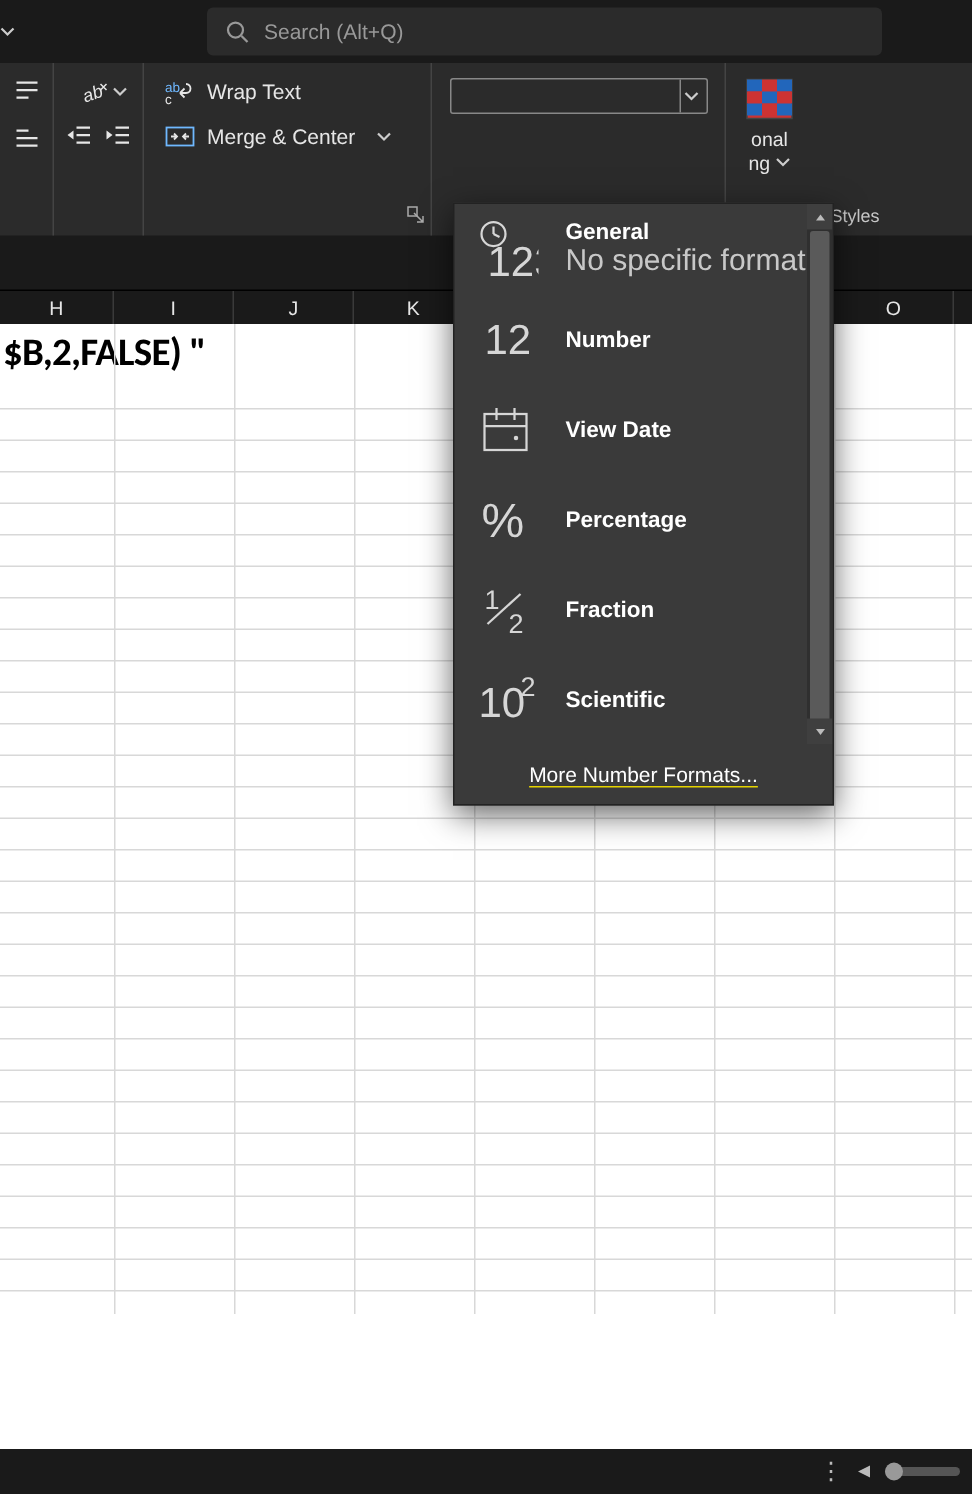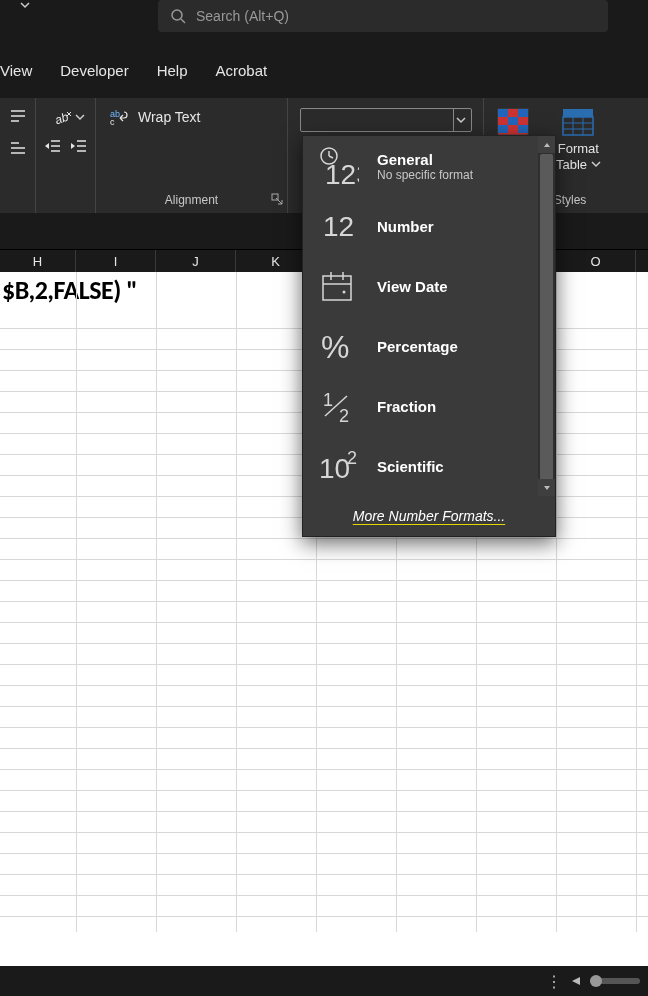--- a/index.html
+++ b/index.html
@@ -1,20 +1,20 @@
 <!DOCTYPE html>
 <html><head>
 <meta charset="utf-8">
 <style>
 * { margin: 0; padding: 0; box-sizing: border-box; font-family: "Segoe UI", sans-serif; }
 html, body { width: 648px; height: 996px; overflow: hidden; background: #fff; }
 
 .top-dark { background: #1a1a1a; }
 
-.search-bar { height: 42px; display: flex; align-items: flex-start; padding-left: 20px; }
+.search-bar { height: 42px; display: flex; align-items: center; }
 .search-q { display: flex; align-items: center; background: #2b2b2b; border-radius: 4px; height: 32px; width: 450px; margin-left: 120px; padding: 0 12px; gap: 10px; color: #999; font-size: 14px; }
 
 .menu-bar { height: 56px; display: flex; align-items: center; gap: 28px; padding-left: 0; color: #e6e6e6; font-size: 15px; }
 .menu-item { cursor: pointer; }
 
 .ribbon { height: 116px; background: #2b2b2b; display: flex; position: relative; border-bottom: 1px solid #1a1a1a; }
 .ribbon-group { display: flex; flex-direction: column; justify-content: space-between; border-right: 1px solid #444; padding: 6px 8px 0 8px; position: relative; }
 .group-body { display: flex; flex-direction: column; gap: 4px; }
 .row { display: flex; align-items: center; gap: 8px; }
 .icon-btn { width: 28px; height: 26px; display: inline-flex; align-items: center; justify-content: center; color: #e6e6e6; cursor: pointer; border-radius: 3px; }
@@ -43,26 +43,26 @@
 .scrollbar { position: absolute; right: 0; top: 0; bottom: 0; width: 17px; background: #2f2f2f; }
 .scroll-btn { width: 17px; height: 17px; background: #3f3f3f; display: flex; align-items: center; justify-content: center; color: #bbb; cursor: pointer; position: absolute; }
 .scroll-btn.up { top: 0; }
 .scroll-btn.down { bottom: 0; }
 .scroll-thumb { position: absolute; left: 2px; right: 2px; top: 18px; height: 530px; background: #5a5a5a; border-radius: 2px; }
 
 .fmt-item { display: flex; align-items: center; gap: 18px; height: 60px; padding: 0 8px 0 12px; cursor: pointer; }
 .fmt-icon { width: 44px; height: 44px; display: flex; align-items: center; justify-content: center; color: #d6d6d6; }
 .fmt-text { display: flex; flex-direction: column; color: #fff; }
 .fmt-label { font-size: 15px; font-weight: 600; }
-.fmt-desc { font-size: 12px; color: #c8c8c8; }
+.fmt-desc { font-size: 20px; color: #c8c8c8; }
 .fmt-svgtext { font-family: "Segoe UI Light", "Segoe UI", sans-serif; font-size: 28px; font-weight: 300; fill: #d6d6d6; }
 .fmt-svgtext.sm { font-size: 18px; }
 
 .more-row { height: 40px; display: flex; align-items: center; justify-content: center; color: #fff; font-size: 14px; cursor: pointer; }
-.more-row span { text-decoration: underline; text-decoration-color: #e6d400; text-underline-offset: 3px; position: relative; font-style: italic; }
+.more-row span { text-decoration: underline; text-decoration-color: #e6d400; text-underline-offset: 3px; position: relative; }
 
 .statusbar { position: absolute; bottom: 0; left: 0; right: 0; height: 30px; background: #1a1a1a; display: flex; align-items: center; justify-content: flex-end; padding-right: 8px; gap: 8px; }
 .sb-handle { color: #bbb; font-size: 16px; cursor: pointer; }
 .sb-slider { width: 50px; height: 6px; background: #555; border-radius: 3px; position: relative; }
 .sb-slider::before { content: ''; position: absolute; left: 0; top: -3px; width: 12px; height: 12px; background: #999; border-radius: 50%; }
 
 svg { display: block; }
 .chev-down { width: 10px; height: 10px; }
 </style>
 </head>
@@ -77,26 +77,20 @@
     </span>
     <div class="search-q">
       <svg width="16" height="16" viewBox="0 0 16 16">
           <circle cx="7" cy="7" r="5" stroke="#999" stroke-width="1.5" fill="none"></circle>
           <line x1="11" y1="11" x2="15" y2="15" stroke="#999" stroke-width="1.5"></line>
         </svg>
       <span>Search (Alt+Q)</span>
     </div>
   </div>
 
-  <div class="menu-bar">
-    <span class="menu-item">View</span>
-    <span class="menu-item">Developer</span>
-    <span class="menu-item">Help</span>
-    <span class="menu-item">Acrobat</span>
-  </div>
 
   <div class="ribbon">
 
     <div class="ribbon-group" style="width:36px; padding-left:4px; padding-right:4px;">
       <div class="group-body">
         <span class="icon-btn">
           <svg width="18" height="16" viewBox="0 0 18 16">
               <line x1="2" y1="2" x2="16" y2="2" stroke="#e6e6e6" stroke-width="1.5"></line>
               <line x1="2" y1="7" x2="16" y2="7" stroke="#e6e6e6" stroke-width="1.5"></line>
               <line x1="2" y1="12" x2="10" y2="12" stroke="#e6e6e6" stroke-width="1.5"></line>
@@ -149,22 +143,31 @@
     <div class="ribbon-group" style="width:192px; position:relative;">
       <div class="group-body">
         <span class="wide-btn">
           <svg width="20" height="18" viewBox="0 0 20 18">
               <text x="0" y="9" font-size="9" fill="#6fb8ff">ab</text>
               <path d="M14 4 C18 4 18 10 14 10 L10 10 M10 10 L13 7 M10 10 L13 13" stroke="#e6e6e6" stroke-width="1.2" fill="none"></path>
               <text x="0" y="17" font-size="9" fill="#e6e6e6">c</text>
             </svg>
           <span>Wrap Text</span>
         </span>
-      </div>
-      <div class="group-label">Alignment</div>
+        <span class="wide-btn">
+          <svg width="20" height="18" viewBox="0 0 20 18">
+              <rect x="1" y="3" width="18" height="12" stroke="#6fb8ff" stroke-width="1.2" fill="none"></rect>
+              <path d="M4 9 L8 9 M6 7 L8 9 L6 11 M16 9 L12 9 M14 7 L12 9 L14 11" stroke="#e6e6e6" stroke-width="1.2" fill="none"></path>
+            </svg>
+          <span>Merge &amp; Center</span>
+          <svg class="chev-down" viewBox="0 0 10 10" style="margin-left:6px;">
+              <path d="M1 3 L5 7 L9 3" stroke="#ccc" stroke-width="1.5" fill="none"></path>
+            </svg>
+        </span>
+      </div>
       <span class="dlg-launch">
         <svg width="12" height="12" viewBox="0 0 12 12">
             <rect x="1" y="1" width="6" height="6" stroke="#aaa" fill="none"></rect>
             <path d="M5 5 L11 11 M11 7 L11 11 L7 11" stroke="#aaa" stroke-width="1" fill="none"></path>
           </svg>
       </span>
     </div>
 
     <div class="ribbon-group" style="width:196px; align-items:center; padding-top:10px;">
       <div class="combo">
@@ -188,33 +191,20 @@
               <rect x="12" y="2" width="10" height="8" fill="#c33"></rect>
               <rect x="22" y="2" width="10" height="8" fill="#26b"></rect>
             <rect x="2" y="10" width="10" height="8" fill="#c33"></rect>
               <rect x="12" y="10" width="10" height="8" fill="#26b"></rect>
               <rect x="22" y="10" width="10" height="8" fill="#c33"></rect>
             <rect x="2" y="18" width="10" height="8" fill="#26b"></rect>
               <rect x="12" y="18" width="10" height="8" fill="#c33"></rect>
               <rect x="22" y="18" width="10" height="8" fill="#26b"></rect>
           </svg>
           <div class="lbl"><span>onal</span><br><span>ng</span> <svg class="chev-down" viewBox="0 0 10 10" style="display:inline;">
-                <path d="M1 3 L5 7 L9 3" stroke="#ccc" stroke-width="1.5" fill="none"></path>
-              </svg></div>
-        </div>
-        <div class="big-btn">
-          <svg width="34" height="30" viewBox="0 0 34 30">
-            <rect x="2" y="2" width="30" height="8" fill="#2a6db0"></rect>
-            <rect x="2" y="10" width="30" height="18" fill="none" stroke="#2a6db0" stroke-width="1.5"></rect>
-            <line x1="12" y1="2" x2="12" y2="28" stroke="#2a6db0"></line>
-              <line x1="22" y1="2" x2="22" y2="28" stroke="#2a6db0"></line>
-            <line x1="2" y1="16" x2="32" y2="16" stroke="#2a6db0"></line>
-              <line x1="2" y1="22" x2="32" y2="22" stroke="#2a6db0"></line>
-          </svg>
-          <div class="lbl"><span>Format</span><br><span>Table</span> <svg class="chev-down" viewBox="0 0 10 10" style="display:inline;">
                 <path d="M1 3 L5 7 L9 3" stroke="#ccc" stroke-width="1.5" fill="none"></path>
               </svg></div>
         </div>
       </div>
       <div class="group-label">Styles</div>
     </div>
   </div>
 
   <div class="formula-strip"></div>
 

